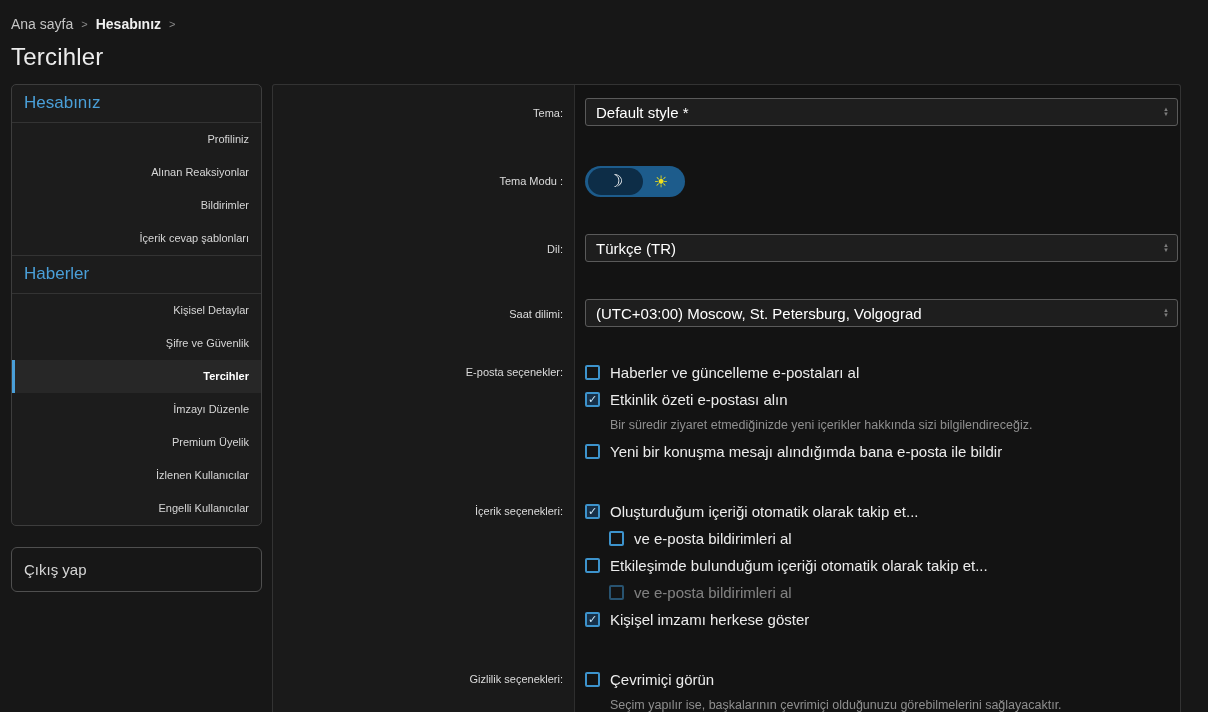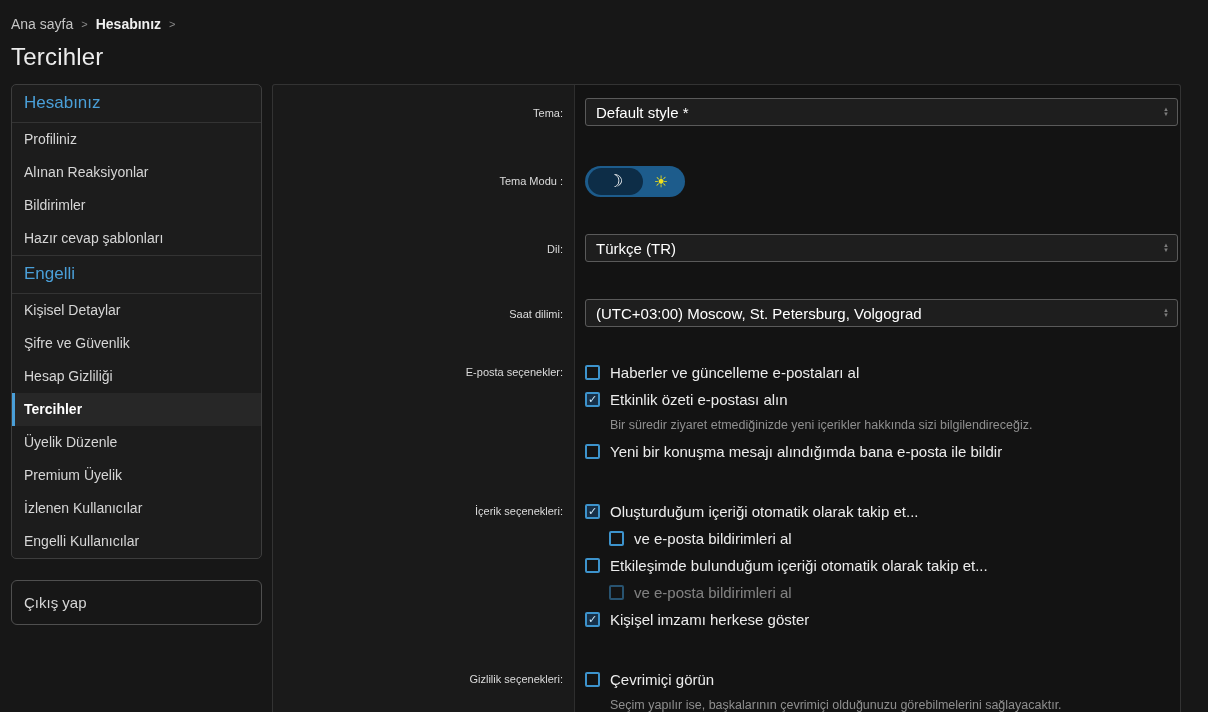--- a/index.html
+++ b/index.html
@@ -24,21 +24,21 @@
   .side-col { width:251px; flex-shrink:0; }
 
   
   .sidebar { border:1px solid #3d3d3d; border-radius:5px; background:#1c1c1c; overflow:hidden; }
   .sb-header {
     color:#4a9fd8; font-size:17px; padding:8px 12px 9px; cursor:pointer;
     border-bottom:1px solid #333;
   }
   .sb-section + .sb-header { border-top:1px solid #333; }
   .sb-item {
-    color:#d6d6d6; font-size:14px; padding:7px 12px; cursor:pointer; line-height:19px;
+    color:#d6d6d6; font-size:11px; padding:7px 12px; cursor:pointer; line-height:19px;text-align:right;
   }
   .sb-item.active {
     background:#272727; border-left:3px solid #4a9fd8; padding-left:9px;
     font-weight:bold; color:#fff;
   }
   .logout-box {
     margin-top:21px; border:1px solid #4f4f4f; border-radius:6px;
     padding:13px 12px; color:#d6d6d6; font-size:15px; cursor:pointer;
   }
 
@@ -117,29 +117,28 @@
 
 <div class="content">
 
   <div class="side-col">
     <div class="sidebar">
       <div class="sb-header">Hesabınız</div>
       <div class="sb-section">
         <div class="sb-item">Profiliniz</div>
         <div class="sb-item">Alınan Reaksiyonlar</div>
         <div class="sb-item">Bildirimler</div>
-        <div class="sb-item">Hazır cevap şablonları</div>
-      </div>
-      <div class="sb-header">Engelli</div>
+        <div class="sb-item">İçerik cevap şablonları</div>
+      </div>
+      <div class="sb-header">Haberler</div>
       <div class="sb-section">
         <div class="sb-item">Kişisel Detaylar</div>
         <div class="sb-item">Şifre ve Güvenlik</div>
-        <div class="sb-item">Hesap Gizliliği</div>
         <div class="sb-item active">Tercihler</div>
-        <div class="sb-item">Üyelik Düzenle</div>
+        <div class="sb-item">İmzayı Düzenle</div>
         <div class="sb-item">Premium Üyelik</div>
         <div class="sb-item">İzlenen Kullanıcılar</div>
         <div class="sb-item">Engelli Kullanıcılar</div>
       </div>
     </div>
     <div class="logout-box">Çıkış yap</div>
   </div>
 
   <div class="panel">
 

